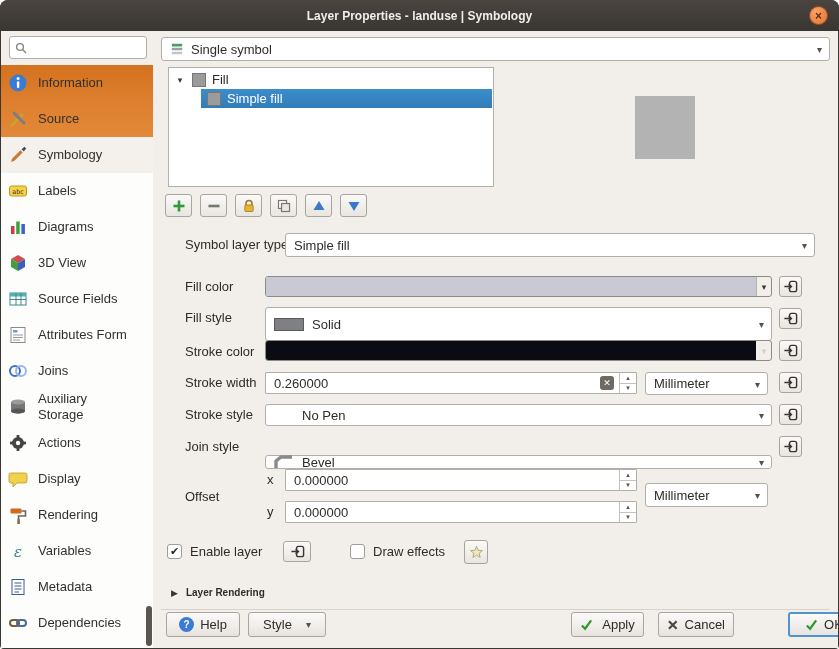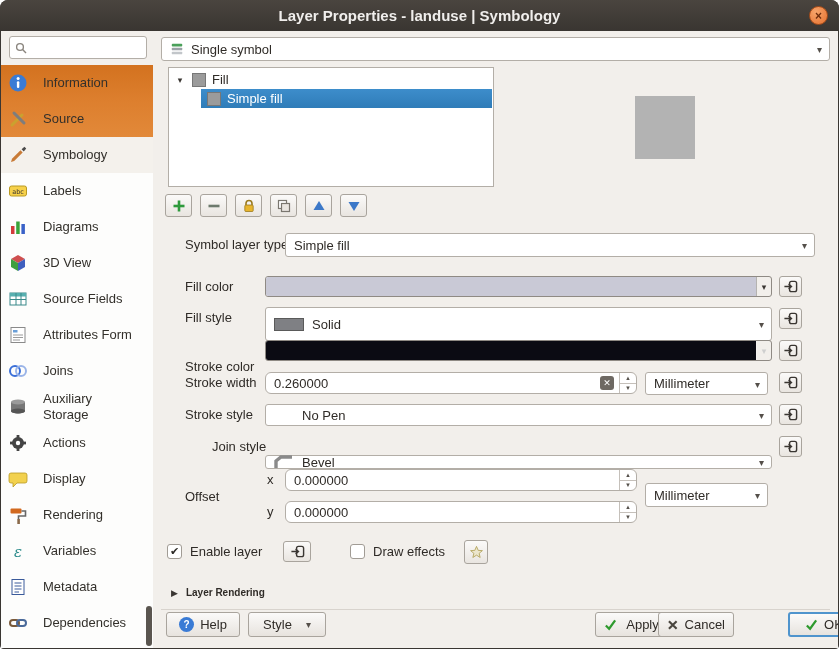--- a/index.html
+++ b/index.html
@@ -4,37 +4,37 @@
 <style>
   * { box-sizing:border-box; margin:0; padding:0; }
   html,body { width:839px; height:649px; }
   body { font-family:"Liberation Sans","DejaVu Sans",sans-serif; background:#ffffff; }
 
   .window { position:relative; width:839px; height:649px; background:#3a3632;
             border-radius:8px 8px 4px 4px; overflow:hidden; }
   .titlebar { position:absolute; top:0; left:0; right:0; height:31px;
               background:linear-gradient(#4a453f,#393531);
               display:flex; align-items:center; justify-content:center; }
-  .title { color:#f0eeec; font-size:15px; font-weight:bold; }
+  .title { color:#f0eeec; font-size:12px; font-weight:bold; }
   .close-btn { position:absolute; right:11px; top:6px; width:19px; height:19px; border-radius:50%;
                background:radial-gradient(circle at 35% 30%, #f7a56b, #e4702f);
                border:1px solid #a84e1b; color:#6e2d0d; font-size:12px; font-weight:bold;
                display:flex; align-items:center; justify-content:center; line-height:1; cursor:pointer; }
 
   .content { position:absolute; top:31px; left:1px; right:1px; bottom:1px; background:#f2efeb;
              display:flex; overflow:hidden; }
 
   
   .sidebar { width:152px; display:flex; flex-direction:column; position:relative; }
   .search-wrap { margin:5px 6px 6px 8px; height:23px; background:#fff; border:1px solid #b3aea7;
                  border-radius:3px; display:flex; align-items:center; padding:0 5px; gap:4px; }
   .search-wrap svg { flex:0 0 auto; }
   .search-input { border:none; outline:none; flex:1; font-size:12px; background:transparent; min-width:0; }
   .side-list { flex:1; background:#fdfdfc; position:relative; overflow:hidden; }
-  .side-item { display:flex; align-items:center; gap:15px; min-height:36px; padding:2px 0 2px 7px; cursor:pointer; }
+  .side-item { display:flex; align-items:center; gap:10px; min-height:36px; padding:2px 0 2px 7px; cursor:pointer; }
   .side-item .slabel { font-size:13px; color:#33302b; max-width:93px; line-height:16px; }
   .side-item.warm1 { background:linear-gradient(#d3721f,#dd7f2e); }
   .side-item.warm2 { background:linear-gradient(#dd7f2e,#e28939); }
   .side-item.sel   { background:#f4f1ec; }
   .sicon { width:20px; height:20px; flex:0 0 20px; display:flex; align-items:center; justify-content:center; }
   .sicon svg { width:20px; height:20px; display:block; }
   .scrollthumb { position:absolute; right:1px; bottom:2px; width:6px; height:40px;
                  background:#5a554f; border-radius:3px; cursor:pointer; }
 
   
@@ -66,21 +66,21 @@
                   overflow:hidden; height:21px; cursor:pointer; }
   .color-fill { flex:1; }
   .color-arrow { width:15px; display:flex; align-items:center; justify-content:center; font-size:9px;
                  color:#3a3632; border-left:1px solid rgba(0,0,0,0.25); }
   .color-widget.dark .color-arrow { color:#cfcfcf; border-left:1px solid rgba(255,255,255,0.25); }
 
   .override-btn { position:absolute; width:23px; height:21px; background:linear-gradient(#fbfaf9,#e9e5e0);
                   border:1px solid #a9a49d; border-radius:3px; display:flex; align-items:center;
                   justify-content:center; padding:0; cursor:pointer; }
 
-  .spin { position:absolute; background:#fff; border:1px solid #b3aea7; border-radius:6px;
+  .spin { position:absolute; background:#fff; border:1px solid #b3aea7; border-radius:1px;
           height:22px; display:flex; align-items:center; }
   .spin .val { flex:1; padding-left:8px; font-size:13px; color:#2f2b27; }
   .spin .clear { width:14px; height:14px; background:#6e6963; border-radius:3px; color:#fff;
                  font-size:9px; display:flex; align-items:center; justify-content:center;
                  margin-right:5px; cursor:pointer; line-height:1; }
   .steppers { width:17px; align-self:stretch; border-left:1px solid #c5c0ba; display:flex; flex-direction:column; }
   .steppers div { flex:1; display:flex; align-items:center; justify-content:center; font-size:6px;
                   color:#55504a; cursor:pointer; }
   .steppers div:first-child { border-bottom:1px solid #c5c0ba; }
 
@@ -374,21 +374,21 @@
         <span>Solid</span>
         <span class="arrow">▾</span>
       </div>
       <button class="override-btn" style="left:626px; top:277px;">
           <svg width="15" height="15" viewBox="0 0 16 16">
             <rect x="7" y="2.5" width="7.5" height="11" rx="2" fill="none" stroke="#3a3632" stroke-width="1.5"></rect>
             <path d="M1.5 8 h7 M6 5.5 L9 8 6 10.5" stroke="#3a3632" fill="none" stroke-width="1.5"></path>
           </svg>
         </button>
 
-      <span class="flabel" style="left:32px; top:325px; line-height:21px;">Stroke color</span>
+      <span class="flabel" style="left:32px; top:310px; line-height:21px;">Stroke color</span>
       <div class="color-widget dark" style="left:112px; top:309px; width:507px;">
         <div class="color-fill" style="background: rgb(11, 11, 19);"></div>
         <div class="color-arrow">▾</div>
       </div>
       <button class="override-btn" style="left:626px; top:309px;">
           <svg width="15" height="15" viewBox="0 0 16 16">
             <rect x="7" y="2.5" width="7.5" height="11" rx="2" fill="none" stroke="#3a3632" stroke-width="1.5"></rect>
             <path d="M1.5 8 h7 M6 5.5 L9 8 6 10.5" stroke="#3a3632" fill="none" stroke-width="1.5"></path>
           </svg>
         </button>
@@ -418,21 +418,21 @@
         <span style="margin-left:28px;">No Pen</span>
         <span class="arrow">▾</span>
       </div>
       <button class="override-btn" style="left:626px; top:373px;">
           <svg width="15" height="15" viewBox="0 0 16 16">
             <rect x="7" y="2.5" width="7.5" height="11" rx="2" fill="none" stroke="#3a3632" stroke-width="1.5"></rect>
             <path d="M1.5 8 h7 M6 5.5 L9 8 6 10.5" stroke="#3a3632" fill="none" stroke-width="1.5"></path>
           </svg>
         </button>
 
-      <span class="flabel" style="left:32px; top:405px; line-height:22px;margin-left:27px;">Join style</span>
+      <span class="flabel" style="left:32px; top:405px; line-height:22px;">Join style</span>
       <div class="combo" style="left:112px; top:424px; width:507px; height:14px;">
         <svg width="20" height="14" viewBox="0 0 20 14" style="margin-right:8px;">
             <path d="M2 13 V6 L7 2 H18" fill="none" stroke="#8a8a8a" stroke-width="3.4"></path>
           </svg>
         <span>Bevel</span>
         <span class="arrow">▾</span>
       </div>
       <button class="override-btn" style="left:626px; top:405px;">
           <svg width="15" height="15" viewBox="0 0 16 16">
             <rect x="7" y="2.5" width="7.5" height="11" rx="2" fill="none" stroke="#3a3632" stroke-width="1.5"></rect>
@@ -486,21 +486,21 @@
       <div class="separator"></div>
 
       <button class="footer-btn" style="left:13px; width:74px;">
         <span class="help-ico">?</span>
         <span>Help</span>
       </button>
       <button class="footer-btn" style="left:95px; width:78px;">
         <span>Style</span>
         <span class="style-arrow">▾</span>
       </button>
-      <button class="footer-btn" style="left:442px; width:73px;gap:9px;">
+      <button class="footer-btn" style="left:418px; width:73px;gap:9px;">
         <svg width="13" height="13" viewBox="0 0 14 14">
             <path d="M2 8 l3.5 3.5 L12 2.5" stroke="#2e9a2e" stroke-width="2.4" fill="none"></path>
           </svg>
         <span>Apply</span>
       </button>
       <button class="footer-btn" style="left:505px; width:76px;">
         <svg width="12" height="12" viewBox="0 0 12 12">
             <path d="M2 2 L10 10 M10 2 L2 10" stroke="#4a463f" stroke-width="2.2"></path>
           </svg>
         <span>Cancel</span>

